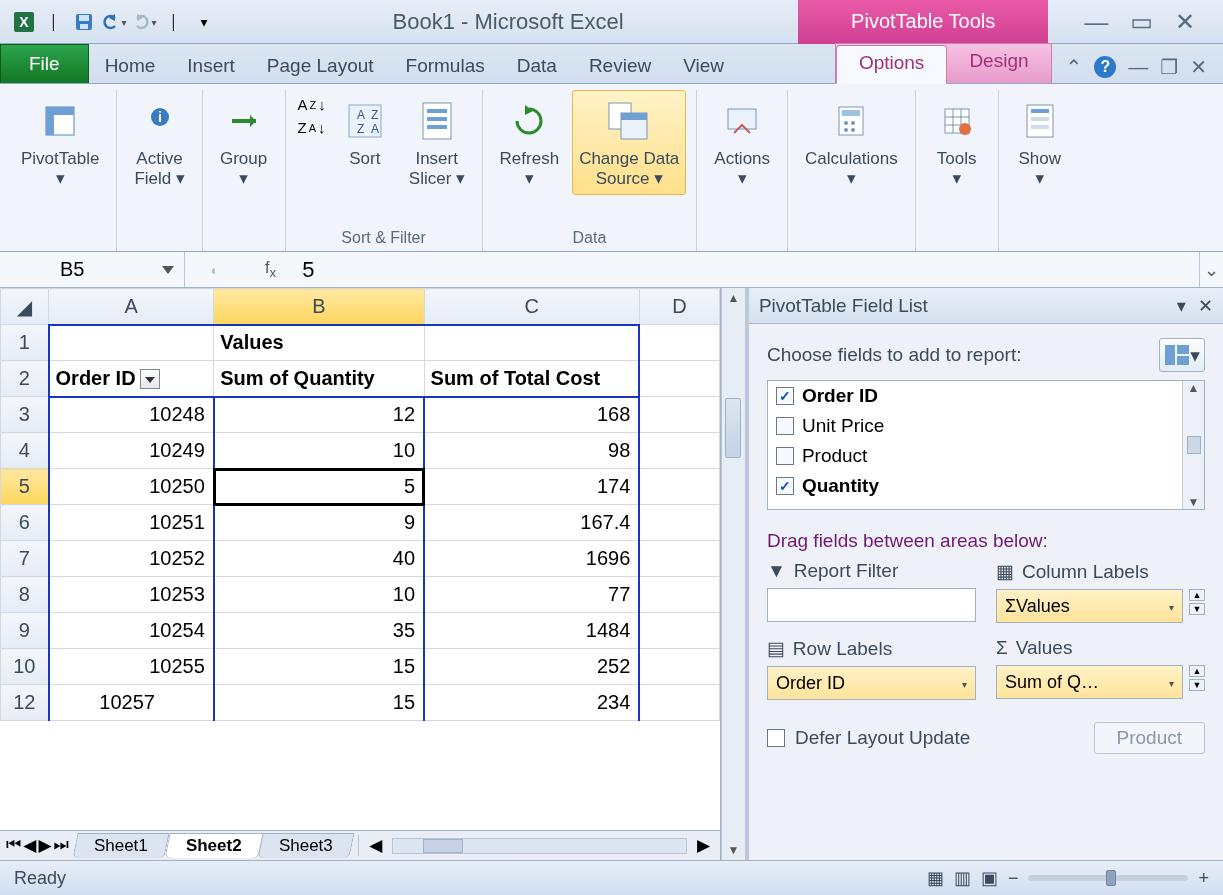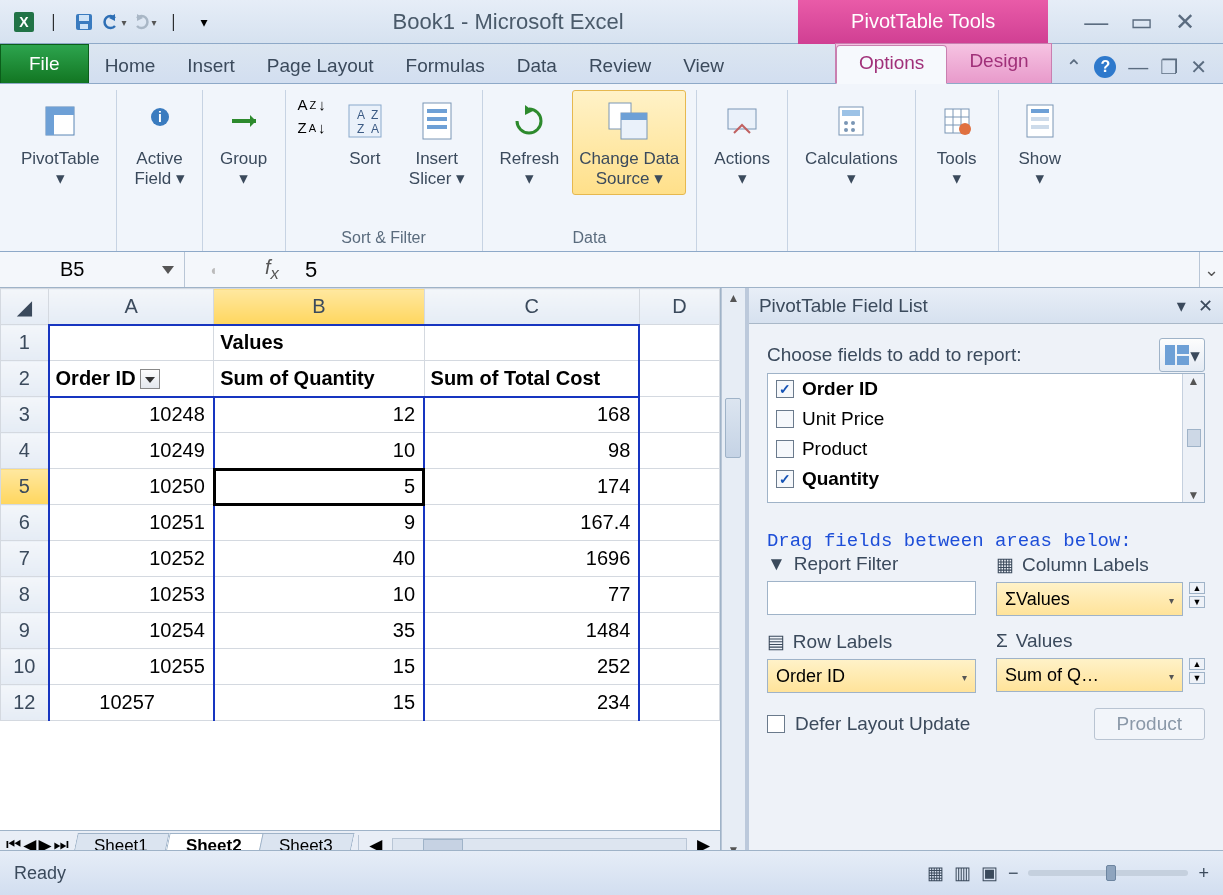--- a/index.html
+++ b/index.html
@@ -45,21 +45,21 @@
   .rbtn.big .ico{width:48px;height:48px;}
   .rbtn.hot { background:linear-gradient(#fff2c8,#ffe08a); border:1px solid #e6b84f;}
   .sort-mini { display:flex; flex-direction:column; gap:6px; padding:6px 2px;}
   .sort-mini .mini { font-size:15px; display:flex; align-items:center; gap:2px;}
   .dd { font-size:10px; color:#555; margin-top:2px;}
 
   
   .fbar { height:36px; background:#f4f7fb; border-bottom:1px solid #9fb3c8; display:flex; align-items:center;}
   .namebox { width:185px; border-right:1px solid #b9c6d6; height:100%; display:flex; align-items:center; padding-left:60px; font-size:20px; position:relative;}
   .namebox .dd-ico{position:absolute; right:10px; width:0;height:0;border-left:6px solid transparent;border-right:6px solid transparent;border-top:8px solid #555;}
-  .fx { padding:0 20px; font-style:italic; font-size:20px; color:#555;}
+  .fx { padding:0 20px; font-size:16px; color:#555;}
   .fval { flex:1; font-size:22px; padding-left:6px;}
   .fbar .exp { width:24px; text-align:center; color:#555; font-size:18px; border-left:1px solid #b9c6d6; height:100%; display:flex;align-items:center;justify-content:center;}
 
   
   .main { position:absolute; top:288px; left:0; right:0; bottom:35px; display:flex; }
   .sheet-area { flex:1; position:relative; background:#fff; display:flex; flex-direction:column; border-right:1px solid #9fb3c8;}
   .grid-wrap { flex:1; position:relative; overflow:hidden;}
   .grid { border-collapse:collapse; table-layout:fixed; width:720px;}
   .grid th, .grid td { border:1px solid #d4d9e0; height:36px; font-size:20px; }
   .grid thead th { background:linear-gradient(#f3f6fa,#e5ecf5); color:#3b4a5c; font-weight:400; text-align:center;}
@@ -87,44 +87,44 @@
   .sheet-tabs .stab span{display:inline-block; transform:skewX(12deg);}
   .sheet-tabs .stab.active{background:#fff; font-weight:bold;}
   .sheet-tabs .hscroll{flex:1; display:flex; align-items:center; justify-content:center; gap:10px; border-left:1px solid #b9c6d6; margin-left:6px; padding:0 10px;}
   .sheet-tabs .hscroll .track{flex:1; height:16px; background:#dde5f0; border:1px solid #b9c6d6; position:relative;}
   .sheet-tabs .hscroll .track .th{position:absolute; left:30px; width:40px; top:0;bottom:0;background:#c6d2e3;border:1px solid #9fb3c8;}
 
   
   .pane { width:480px; background:#eef2f8; border-left:4px solid #bcc9db; display:flex; flex-direction:column;}
   .pane-hdr { height:36px; background:linear-gradient(#e8eef7,#d6e1ef); border-bottom:1px solid #a9b8c8; display:flex; align-items:center; padding:0 10px; font-size:19px; color:#3b4a5c;}
   .pane-hdr .right{margin-left:auto; display:flex; gap:12px; color:#3b4a5c; font-size:18px;}
-  .pane-body { padding:14px 18px; display:flex; flex-direction:column; gap:1px; flex:1;}
+  .pane-body { padding:14px 18px; display:flex; flex-direction:column; gap:8px; flex:1;}
   .pane-body .choose { font-size:19px; color:#3b4a5c; display:flex; align-items:center;}
   .choose .layout-btn{margin-left:auto; width:46px;height:34px;border:1px solid #9fb3c8;background:linear-gradient(#fdfdfd,#e4ebf4);border-radius:3px;display:flex;align-items:center;justify-content:center;}
   .fieldlist { border:1px solid #9fb3c8; background:#fff; height:130px; overflow:hidden; position:relative;}
   .fieldlist .row{display:flex; align-items:center; gap:8px; padding:4px 8px; font-size:19px;}
   .fieldlist .row.bold{font-weight:bold;}
   .fieldlist .cb{width:18px;height:18px;border:1px solid #6a7a8c;background:#f6f8fb;display:flex;align-items:center;justify-content:center;font-size:14px;color:#1653b5;}
   .fieldlist .scroll{position:absolute; right:0; top:0; bottom:0; width:22px; background:#edf1f7;border-left:1px solid #c5d0de; display:flex;flex-direction:column;align-items:center;justify-content:space-between;font-size:12px;color:#555;}
   .fieldlist .scroll .bar{width:14px;height:18px;background:#cdd8e6;border:1px solid #9fb3c8;}
 
-  .areas-lbl{font-size:19px;color:#1d4ed8;margin-top:26px;font-family:Liberation Mono, monospace;}
+  .areas-lbl{font-size:19px;color:#701a75;margin-top:12px;}
   .areas { display:grid; grid-template-columns:1fr 1fr; gap:14px 20px;}
   .area .ahdr{display:flex;align-items:center;gap:8px;font-size:19px;color:#3b4a5c;margin-bottom:6px;}
   .slot{height:34px;border:1px solid #9fb3c8;background:#fff;display:flex;align-items:center;padding:0 8px;font-size:18px;}
   .slot.filled{background:linear-gradient(#fff2c8,#ffe39a);}
   .slot .dd{margin-left:auto;}
   .spin{display:flex;flex-direction:column;margin-left:6px;gap:2px;}
   .spin span{width:16px;height:12px;border:1px solid #9fb3c8;background:#eef2f8;font-size:9px;display:flex;align-items:center;justify-content:center;}
 
   .defer-row{display:flex;align-items:center;gap:10px;margin-top:14px;font-size:19px;color:#3b4a5c;}
   .defer-row .btn{margin-left:auto;padding:4px 22px;border:1px solid #b9c4d2;background:#f2f5fa;color:#8a98a8;border-radius:3px;}
 
   
-  .statusbar{position:absolute;left:0;right:0;bottom:0;height:45px;background:linear-gradient(#e6edf7,#d2def0);border-top:1px solid #9fb3c8;display:flex;align-items:center;padding:0 14px;font-size:18px;color:#3b4a5c;}
+  .statusbar{position:absolute;left:0;right:0;bottom:0;height:35px;background:linear-gradient(#e6edf7,#d2def0);border-top:1px solid #9fb3c8;display:flex;align-items:center;padding:0 14px;font-size:18px;color:#3b4a5c;}
   .statusbar .zoom{margin-left:auto;display:flex;align-items:center;gap:10px;}
   .statusbar .slider{width:160px;height:6px;background:#c5d0de;position:relative;border-radius:3px;}
   .statusbar .slider .knob{position:absolute;left:78px;top:-5px;width:10px;height:16px;background:#8ea4be;border:1px solid #6d85a0;border-radius:2px;}
 </style>
 </head>
 <body>
 
 <div class="titlebar">
   <div class="qat">
     <div class="sq">

